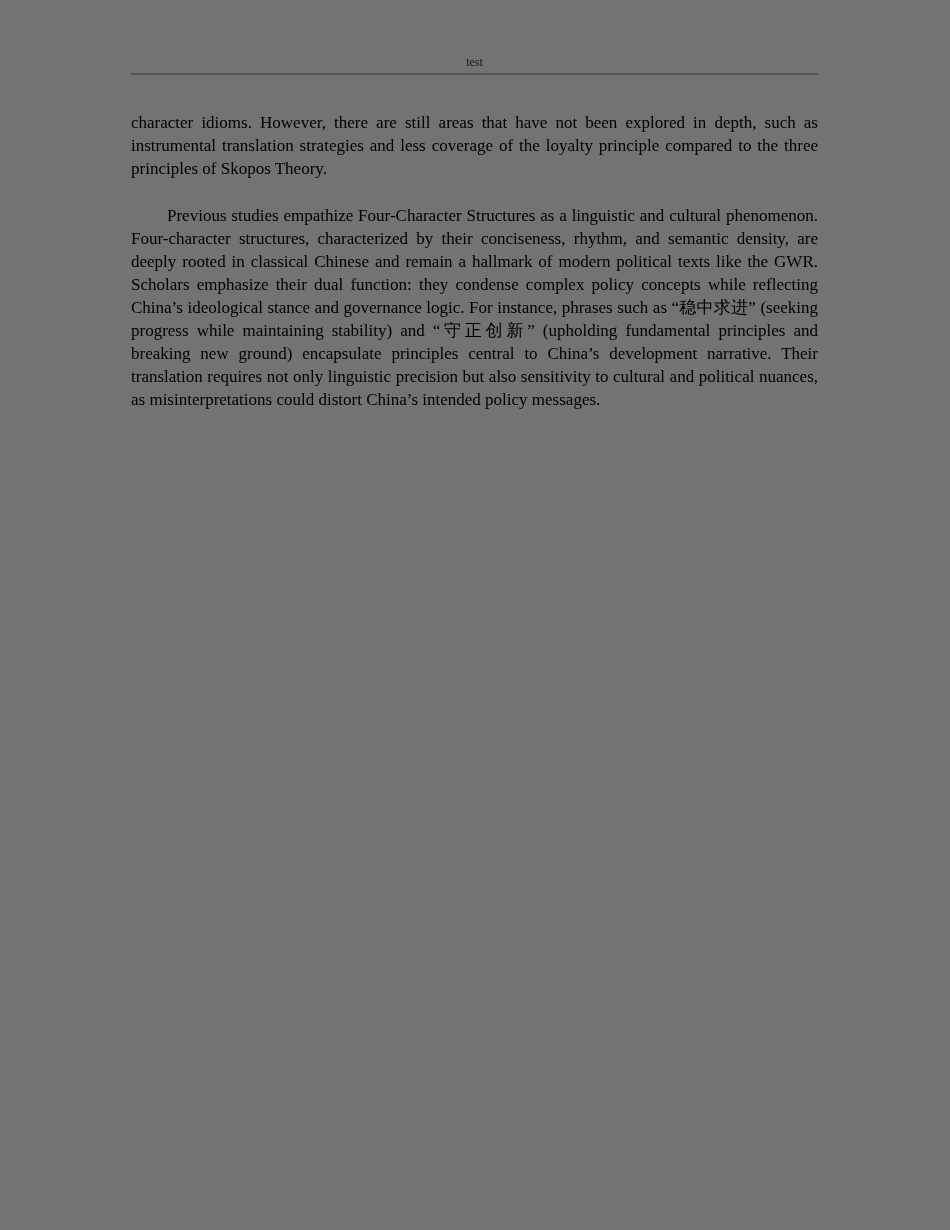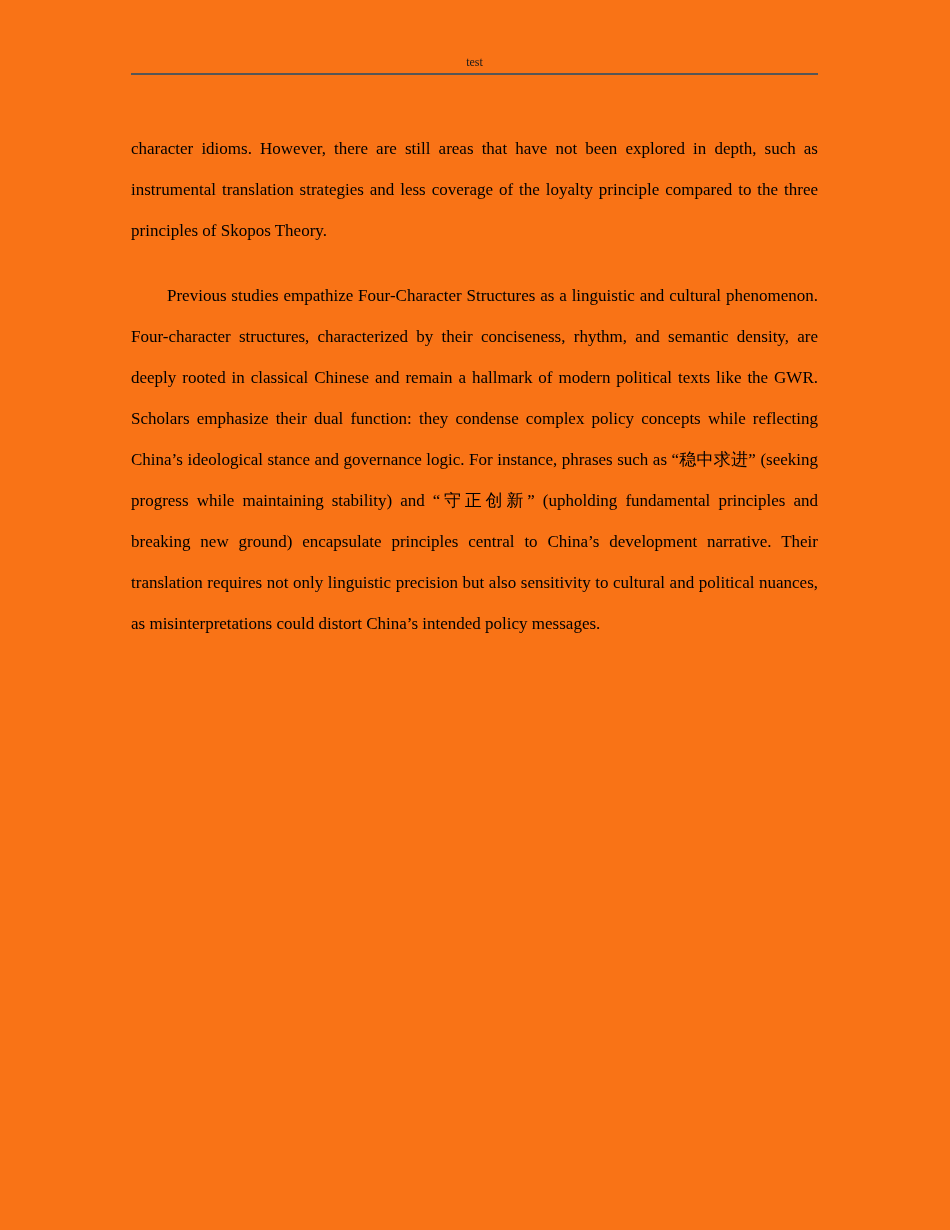--- a/index.html
+++ b/index.html
@@ -4,21 +4,21 @@
 <style>
   html, body {
     margin: 0;
     padding: 0;
     background: #ffffff;
   }
   .page {
     position: relative;
     width: 950px;
     height: 1230px;
-    background: #f97316;
+    background: #737373;
     color: #000000;
     font-family: "Liberation Serif", "DejaVu Serif", serif;
     overflow: hidden;
   }
   .header {
     position: absolute;
     left: 131px;
     top: 0;
     width: 687px;
     height: 75px;
@@ -30,24 +30,24 @@
     border-bottom: 2.5px solid #565656;
   }
   .header-title {
     font-size: 12px;
     line-height: 14px;
     color: #1a1a1a;
   }
   .doc-body {
     position: absolute;
     left: 131px;
-    top: 128px;
+    top: 111px;
     width: 687px;
     font-size: 17px;
-    line-height: 41px;
+    line-height: 23px;
     text-align: justify;
     text-justify: inter-word;
   }
   .para {
     margin: 0;
     padding: 0;
   }
   .para.indent {
     text-indent: 36px;
     margin-top: 24px;

